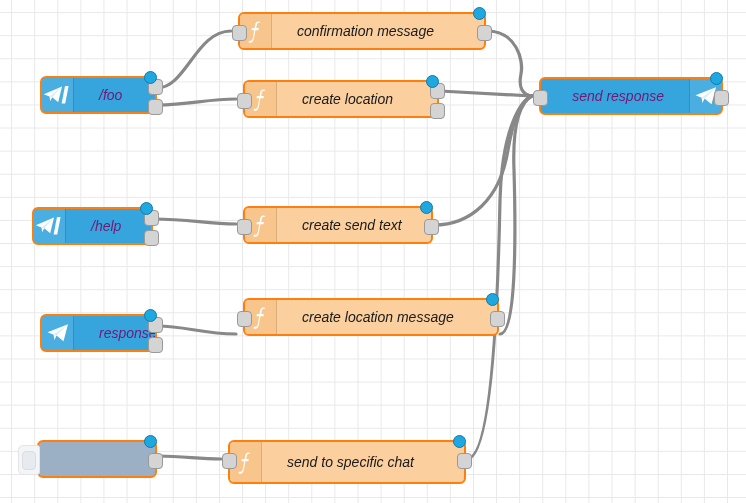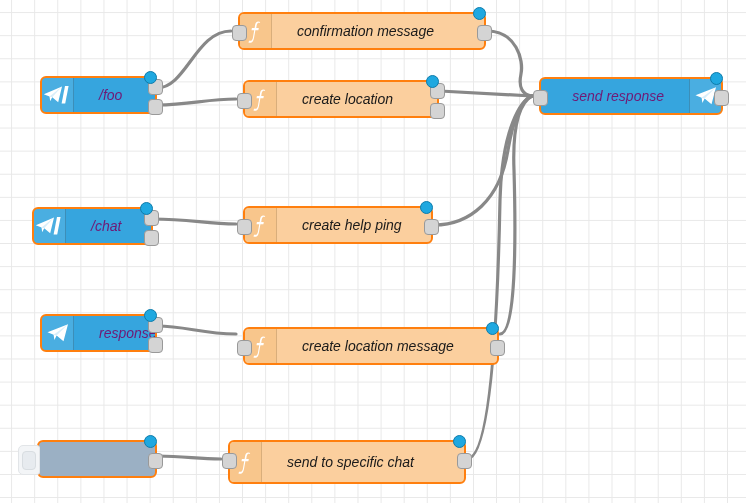--- a/index.html
+++ b/index.html
@@ -170,54 +170,54 @@
       </div>
       <div class="node tele selected" style="left: 32px; top: 207px; width: 121px; height: 38px;">
         <div class="body">
           <div class="icon-box">
             <svg width="30" height="20" viewBox="0 0 30 20">
               <path d="M0.8 9.3 L19 1.6 L15.2 17.2 L9.2 12.2 L7.2 16.2 L6.5 11.4 Z" fill="#ffffff"></path>
               <path d="M6.5 11.4 L19 1.6 L9.2 12.2 Z" fill="#d8eefa"></path>
               <path d="M25.6 1.0 L22.0 1.0 L18.6 18.6 L22.2 18.6 Z" fill="#ffffff"></path>
             </svg>
           </div>
-          <div class="label">/chat</div>
+          <div class="label">/help</div>
         </div>
         <div class="port out" style="top: 1px;"></div>
         <div class="port out" style="top: 21px;"></div>
         <div class="status-dot" style="background: rgb(31, 168, 224);"></div>
       </div>
       <div class="node func selected" style="left: 243px; top: 206px; width: 190px; height: 38px;">
         <div class="body">
           <div class="icon-box">
             <svg width="20" height="24" viewBox="0 0 20 24">
               <path d="M14.2 3.1c-1.3-0.9-3.1-0.8-4.1 0.5c-0.8 1-1.0 2.4-1.2 3.6l-0.3 1.9H5.9l-0.4 2.2h2.7l-1.1 6.4c-0.2 1.3-0.5 2.7-1.3 3.6c-0.6 0.7-1.7 0.7-2.3 0.1l-1.2 1.8c1.4 1.0 3.4 0.8 4.4-0.6c0.9-1.1 1.1-2.6 1.4-4.0l1.3-7.3h3.0l0.4-2.2H10.2l0.3-1.7c0.2-1.1 0.4-2.4 1.1-3.2c0.5-0.6 1.5-0.6 2.1-0.1z" fill="#ffffff"></path>
             </svg>
           </div>
-          <div class="label">create help ping</div>
+          <div class="label">create send text</div>
         </div>
         <div class="port in" style="top: 11px;"></div>
         <div class="port out" style="top: 11px;"></div>
         <div class="status-dot" style="background: rgb(31, 168, 224);"></div>
       </div>
       <div class="node tele selected" style="left: 40px; top: 314px; width: 117px; height: 38px;">
         <div class="body">
           <div class="icon-box">
             <svg width="24" height="20" viewBox="0 0 24 20">
               <path d="M1.5 9.3 L22 1.2 L17.5 18.3 L10.6 12.6 L8.4 17.0 L7.6 11.8 Z" fill="#ffffff"></path>
               <path d="M7.6 11.8 L22 1.2 L10.6 12.6 Z" fill="#d8eefa"></path>
             </svg>
           </div>
           <div class="label">response</div>
         </div>
         <div class="port out" style="top: 1px;"></div>
         <div class="port out" style="top: 21px;"></div>
         <div class="status-dot" style="background: rgb(31, 168, 224);"></div>
       </div>
-      <div class="node func selected" style="left: 243px; top: 327px; width: 256px; height: 38px;">
+      <div class="node func selected" style="left: 243px; top: 298px; width: 256px; height: 38px;">
         <div class="body">
           <div class="icon-box">
             <svg width="20" height="24" viewBox="0 0 20 24">
               <path d="M14.2 3.1c-1.3-0.9-3.1-0.8-4.1 0.5c-0.8 1-1.0 2.4-1.2 3.6l-0.3 1.9H5.9l-0.4 2.2h2.7l-1.1 6.4c-0.2 1.3-0.5 2.7-1.3 3.6c-0.6 0.7-1.7 0.7-2.3 0.1l-1.2 1.8c1.4 1.0 3.4 0.8 4.4-0.6c0.9-1.1 1.1-2.6 1.4-4.0l1.3-7.3h3.0l0.4-2.2H10.2l0.3-1.7c0.2-1.1 0.4-2.4 1.1-3.2c0.5-0.6 1.5-0.6 2.1-0.1z" fill="#ffffff"></path>
             </svg>
           </div>
           <div class="label">create location message</div>
         </div>
         <div class="port in" style="top: 11px;"></div>
         <div class="port out" style="top: 11px;"></div>

